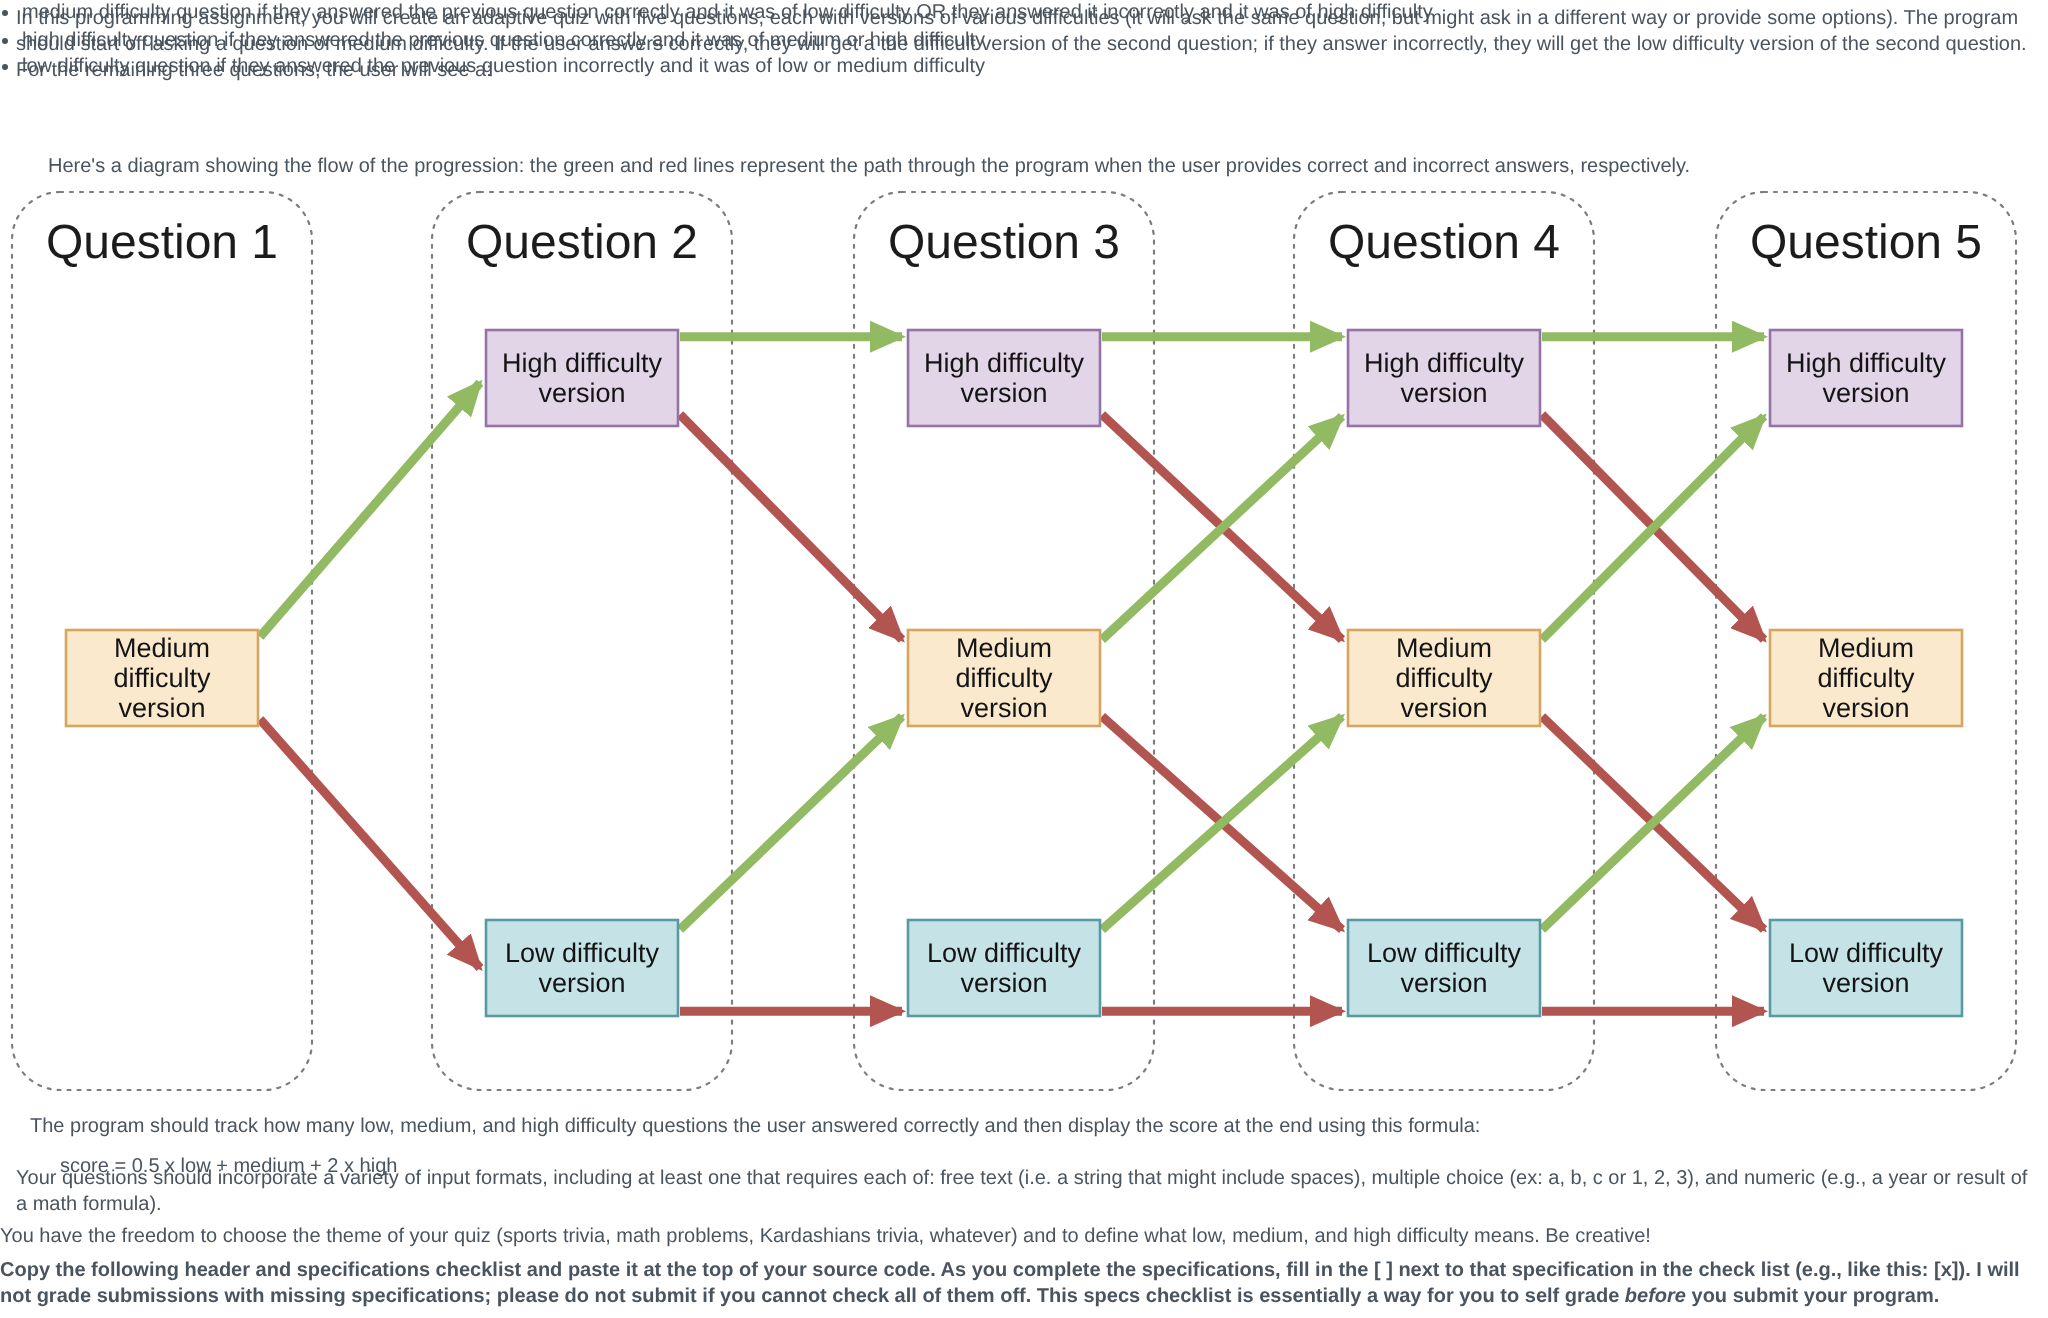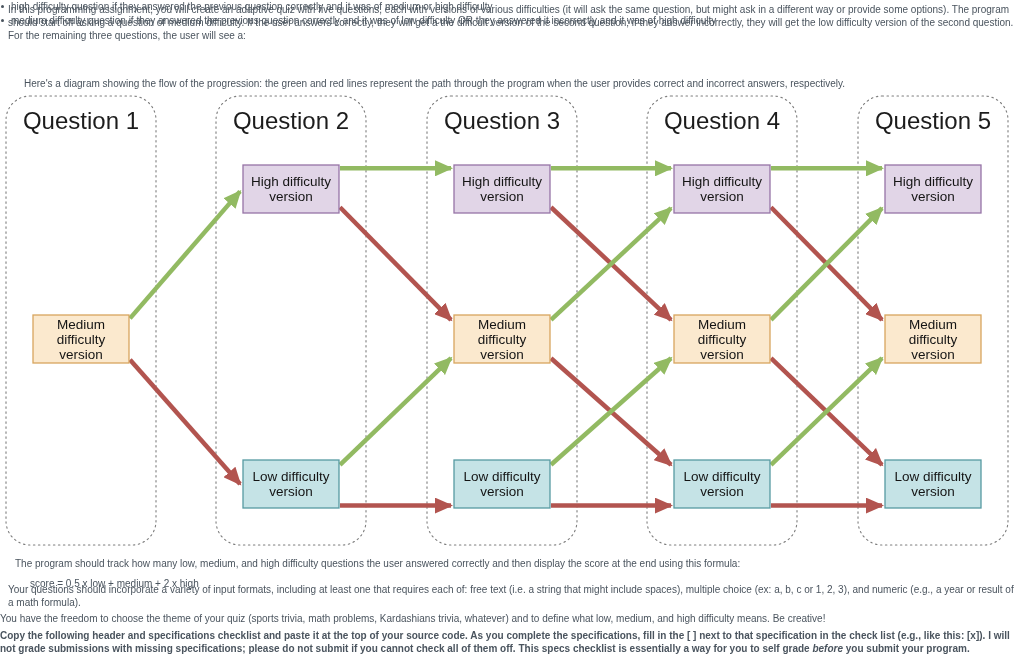--- a/index.html
+++ b/index.html
@@ -23,22 +23,23 @@
   #outro-checklist{top:629px;left:0;width:1014px;font-weight:bold;}
   #flow-svg{position:absolute;top:0;left:0;}
   #flow-svg text{font-family:"Liberation Sans", sans-serif;}
 </style>
 </head>
 <body>
 
 <div class="txt" id="intro-paragraph">In this programming assignment, you will create an adaptive quiz with five questions, each with versions of various difficulties (it will ask the same question, but might ask in a different way or provide some options). The program should start off asking a question of medium difficulty. If the user answers correctly, they will get a the difficult version of the second question; if they answer incorrectly, they will get the low difficulty version of the second question. For the remaining three questions, the user will see a:</div>
 
 <ul id="intro-bullets">
+  <li>medium difficulty question if they answered the previous question correctly and it was of low difficulty OR they answered it incorrectly and it was of high difficulty</li>
   <li>high difficulty question if they answered the previous question correctly and it was of medium or high difficulty</li>
-  <li>medium difficulty question if they answered the previous question correctly and it was of low difficulty OR they answered it incorrectly and it was of high difficulty</li>
+  <li>low difficulty question if they answered the previous question incorrectly and it was of low or medium difficulty</li>
 </ul>
 
 <div class="txt" id="diagram-caption">Here's a diagram showing the flow of the progression: the green and red lines represent the path through the program when the user provides correct and incorrect answers, respectively.</div>
 
 <svg id="flow-svg" width="1024" height="659" viewBox="0 0 1024 659">
     <defs>
       <marker id="ah-correct" markerUnits="userSpaceOnUse" markerWidth="20" markerHeight="16" refX="16" refY="8" orient="auto">
         <path d="M0,0 L18,8 L0,16 Z" fill="#92ba62"></path>
       </marker>
       <marker id="ah-incorrect" markerUnits="userSpaceOnUse" markerWidth="20" markerHeight="16" refX="16" refY="8" orient="auto">

